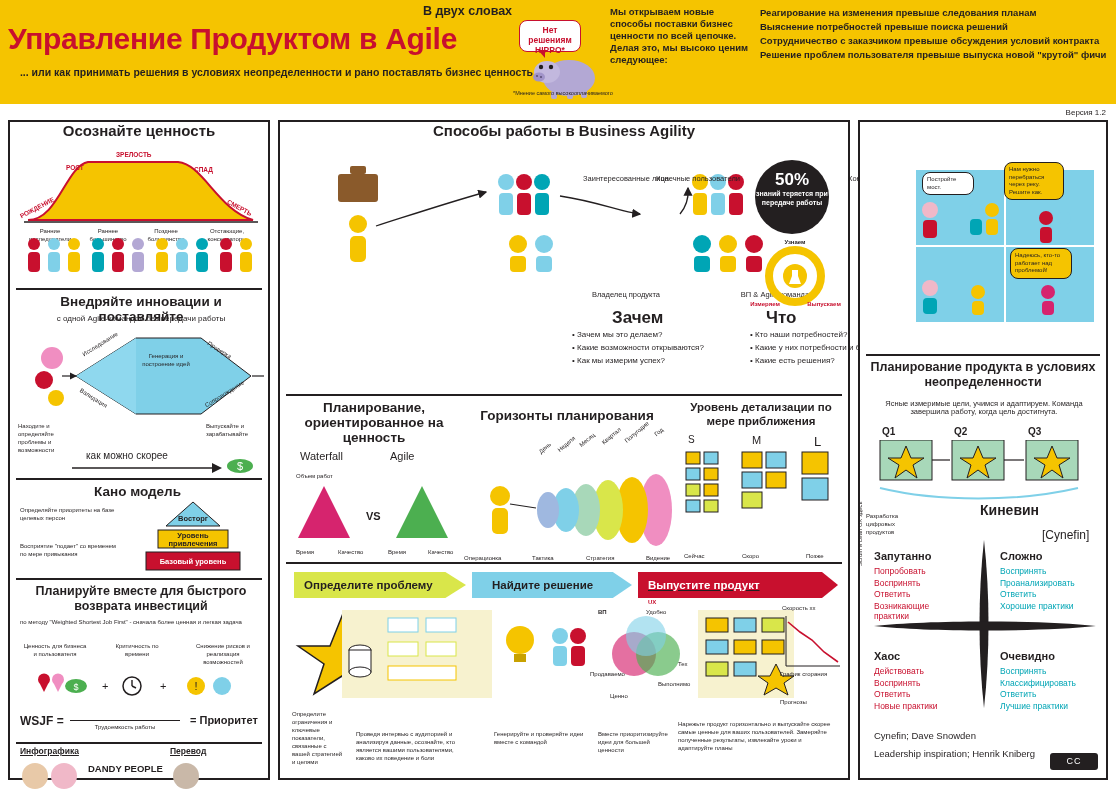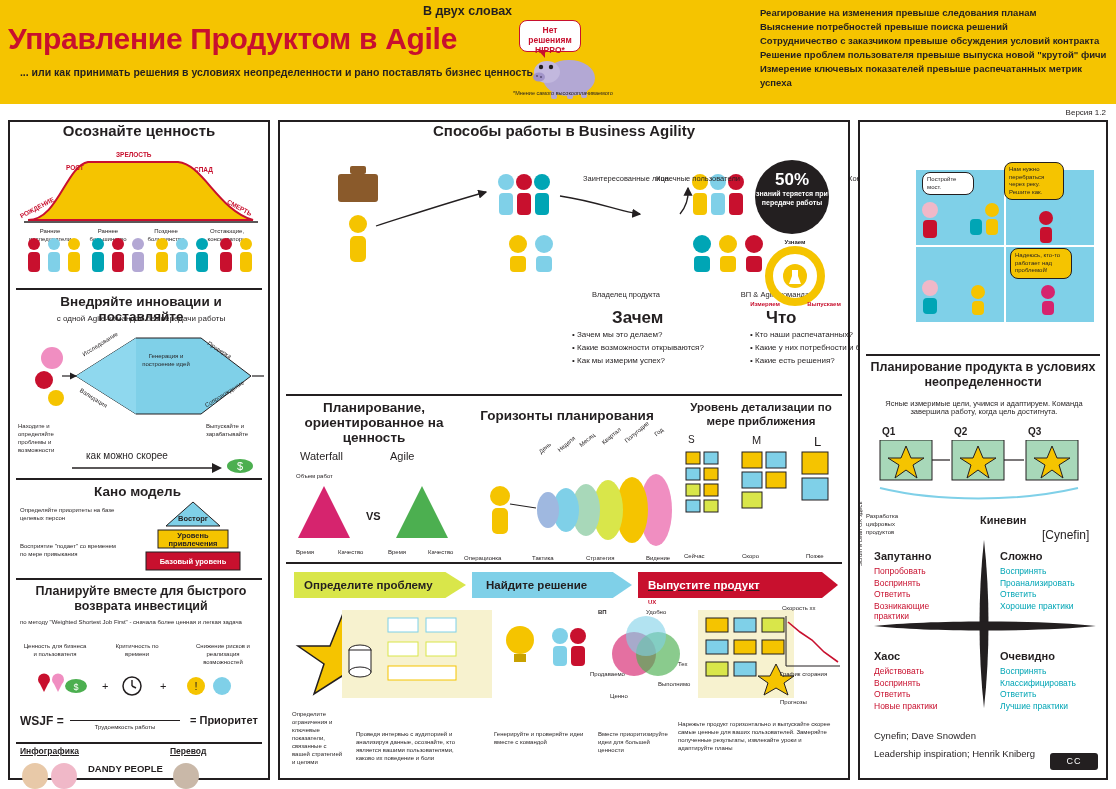--- a/index.html
+++ b/index.html
@@ -111,26 +111,26 @@
         <ellipse cx="10" cy="29" rx="6" ry="4.5" fill="#a194c9"></ellipse>
         <circle cx="8" cy="28" r="1.1" fill="#5d5178"></circle>
         <circle cx="12" cy="29" r="1.1" fill="#5d5178"></circle>
         <rect x="22" y="43" width="6" height="8" rx="2" fill="#b3a8d4"></rect>
         <rect x="38" y="43" width="6" height="8" rx="2" fill="#b3a8d4"></rect>
         <rect x="52" y="42" width="6" height="8" rx="2" fill="#b3a8d4"></rect>
       </svg>
       <div class="hippo-note">*Мнение самого высокооплачиваемого</div>
     </div>
 
+    <div class="values-intro">Мы открываем новые способы поставки бизнес ценности по всей цепочке. Делая это, мы высоко ценим следующее:</div>
     <div class="values-list">
       <div>Реагирование на изменения превыше следования планам</div>
       <div>Выяснение потребностей превыше поиска решений</div>
       <div>Сотрудничество с заказчиком превыше обсуждения условий контракта</div>
       <div>Решение проблем пользователя превыше выпуска новой "крутой" фичи</div>
-      <div>Измерение ключевых показателей превыше распечатанных метрик успеха</div>
     </div>
   </div>
   <div class="version">Версия 1.2</div>
 
   <div class="panel" id="panel-left">
     <div class="panel-title">Осознайте ценность</div>
 
     <div style="position:absolute; left:8px; top:26px; width:244px; height:108px;">
       <svg width="244" height="78" viewBox="0 0 244 78">
         <path d="M10,72 C40,72 48,18 70,14 L160,14 C185,16 200,62 235,72 Z" fill="#f5c400" stroke="#c8102e" stroke-width="2"></path>
@@ -347,21 +347,21 @@
     <div class="big-q" style="left:332px; top:186px;">Зачем</div>
     <div class="big-q" style="left:486px; top:186px;">Что</div>
     <div class="big-q" style="left:726px; top:186px;">Как</div>
 
     <div class="bullets" style="position:absolute; left:292px; top:206px; width:170px;">
       <div>Зачем мы это делаем?</div>
       <div>Какие возможности открываются?</div>
       <div>Как мы измерим успех?</div>
     </div>
     <div class="bullets" style="position:absolute; left:470px; top:206px; width:190px;">
-      <div>Кто наши распечатанных?</div>
+      <div>Кто наши потребностей?</div>
       <div>Какие у них потребности и боли?</div>
       <div>Какие есть решения?</div>
     </div>
     <div class="bullets" style="position:absolute; left:680px; top:206px; width:170px;">
       <div>Как это сделать удобно?</div>
       <div>Как это должно быть реализовано?</div>
       <div>Как это должно выглядеть?</div>
     </div>
 
     <div class="divider" style="top:140px; left:6px; right:6px; height:0;"></div>
@@ -438,21 +438,21 @@
       <div class="tiny" style="position:absolute; left:62px; top:118px;">Скоро</div>
       <div class="tiny" style="position:absolute; left:126px; top:118px;">Позже</div>
     </div>
 
     <div style="position:absolute; left:6px; top:440px; right:6px; height:2px; background:#231f20;"></div>
 
     <div style="position:absolute; left:14px; top:450px; width:172px; height:26px; background:#d9e64a; clip-path:polygon(0 0, 88% 0, 100% 50%, 88% 100%, 0 100%);">
       <div style="font-size:11.5px; font-weight:bold; color:#231f20; line-height:26px; padding-left:10px;">Определите проблему</div>
     </div>
     <div style="position:absolute; left:192px; top:450px; width:160px; height:26px; background:#7fd0e8; clip-path:polygon(0 0, 88% 0, 100% 50%, 88% 100%, 0 100%);">
-      <div style="font-size:11.5px; font-weight:bold; color:#231f20; line-height:26px; padding-left:14px;">Найдите решение</div>
+      <div style="font-size:11.5px; font-weight:bold; color:#231f20; line-height:26px; padding-left:20px;">Найдите решение</div>
     </div>
     <div style="position:absolute; left:358px; top:450px; width:200px; height:26px; background:#c8102e; clip-path:polygon(0 0, 92% 0, 100% 50%, 92% 100%, 0 100%);text-decoration:underline;">
       <div style="font-size:11.5px; font-weight:bold; color:#ffffff; line-height:26px; padding-left:10px;">Выпустите продукт</div>
     </div>
 
     <svg style="position:absolute; left:14px; top:488px;" width="96" height="88">
       <polygon points="48,6 60,36 92,36 66,54 76,84 48,66 20,84 30,54 4,36 36,36" fill="#f5c400" stroke="#231f20" stroke-width="1.5"></polygon>
     </svg>
     <svg style="position:absolute; left:62px; top:488px;" width="150" height="88">
       <rect x="0" y="0" width="150" height="88" fill="#f7f2cf"></rect>
@@ -563,21 +563,21 @@
         <rect x="148" y="0" width="52" height="40" fill="#a8d8b9" stroke="#231f20"></rect>
         <polygon points="28,6 33,18 46,18 35,25 39,38 28,30 17,38 21,25 10,18 23,18" fill="#f5c400" stroke="#231f20"></polygon>
         <polygon points="100,6 105,18 118,18 107,25 111,38 100,30 89,38 93,25 82,18 95,18" fill="#f5c400" stroke="#231f20"></polygon>
         <polygon points="174,6 179,18 192,18 181,25 185,38 174,30 163,38 167,25 156,18 169,18" fill="#f5c400" stroke="#231f20"></polygon>
         <line x1="54" y1="20" x2="72" y2="20" stroke="#231f20" stroke-width="1.2"></line>
         <line x1="126" y1="20" x2="146" y2="20" stroke="#231f20" stroke-width="1.2"></line>
         <path d="M2,48 C60,62 140,62 200,48" fill="none" stroke="#7fd0e8" stroke-width="2"></path>
       </svg>
     </div>
 
-    <div style="position:absolute; left:120px; top:392px; font-size:11px; font-weight:bold;">Киневин</div>
+    <div style="position:absolute; left:120px; top:380px; font-size:14px; font-weight:bold;">Киневин</div>
     <div style="position:absolute; left:182px; top:394px; font-size:12px;margin-top:12px;">[Cynefin]</div>
     <div class="tiny" style="position:absolute; left:6px; top:390px; width:56px; color:#231f20;">Разработка цифровых продуктов</div>
     <div class="tiny" style="position:absolute; left:-4px; top:444px; width:70px; transform:rotate(-90deg); transform-origin:left top;">Scrum и Lean UX здесь</div>
 
     <svg style="position:absolute; left:6px; top:412px;" width="238" height="180">
       <path d="M118,6 C112,60 112,120 118,174 C124,120 124,60 118,6 Z" fill="#231f20"></path>
       <path d="M8,92 C62,86 174,86 230,92 C174,98 62,98 8,92 Z" fill="#231f20"></path>
     </svg>
 
     <div class="cynefin-lbl" style="left:14px; top:428px;">Запутанно</div>

